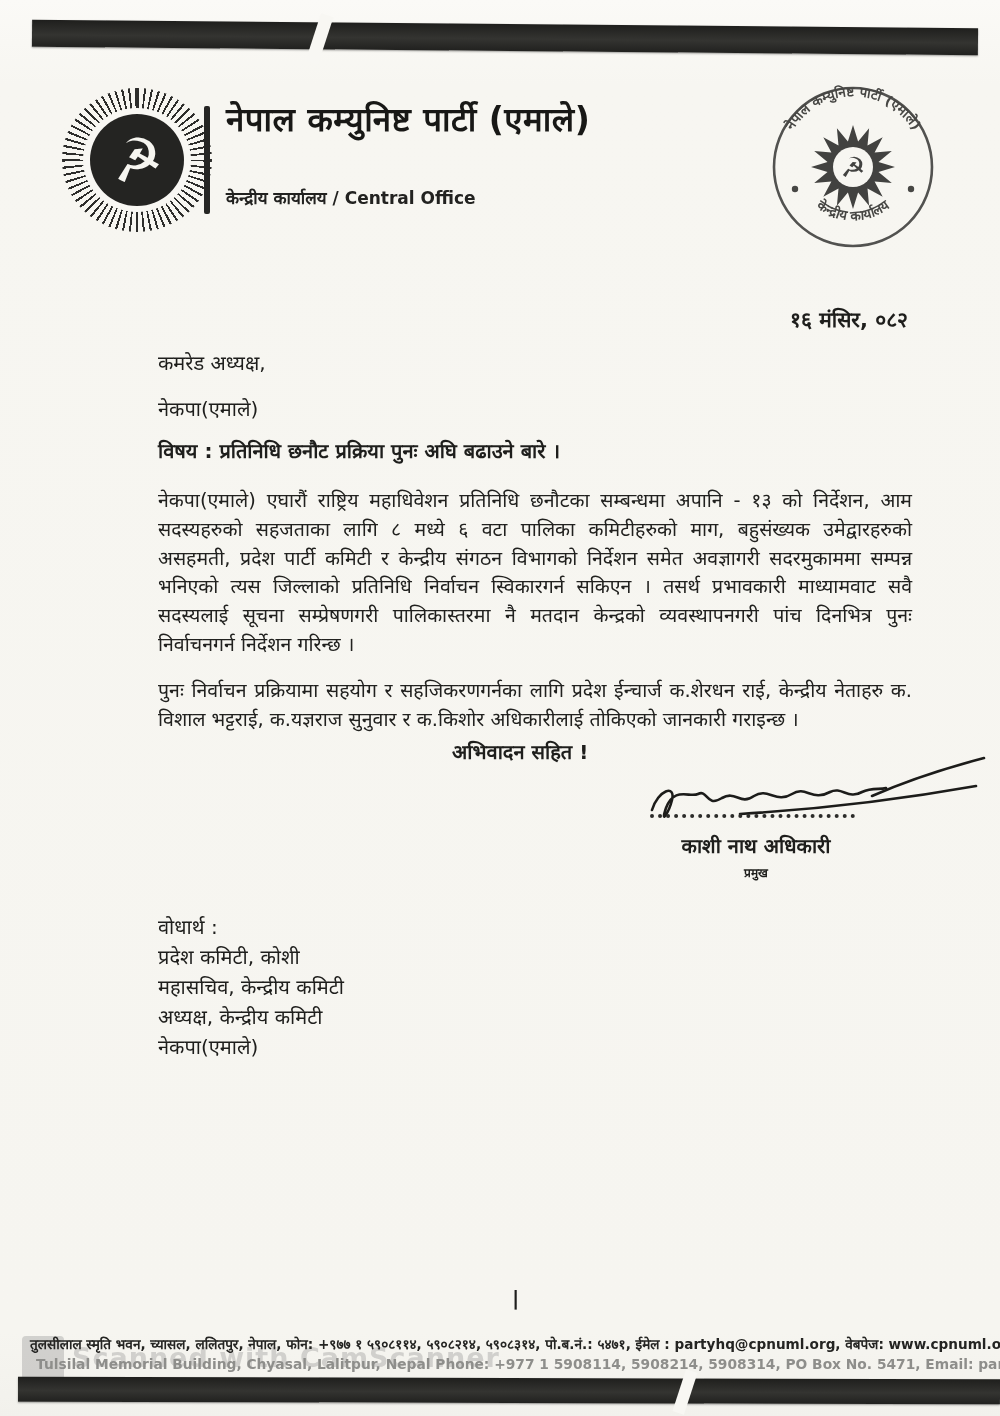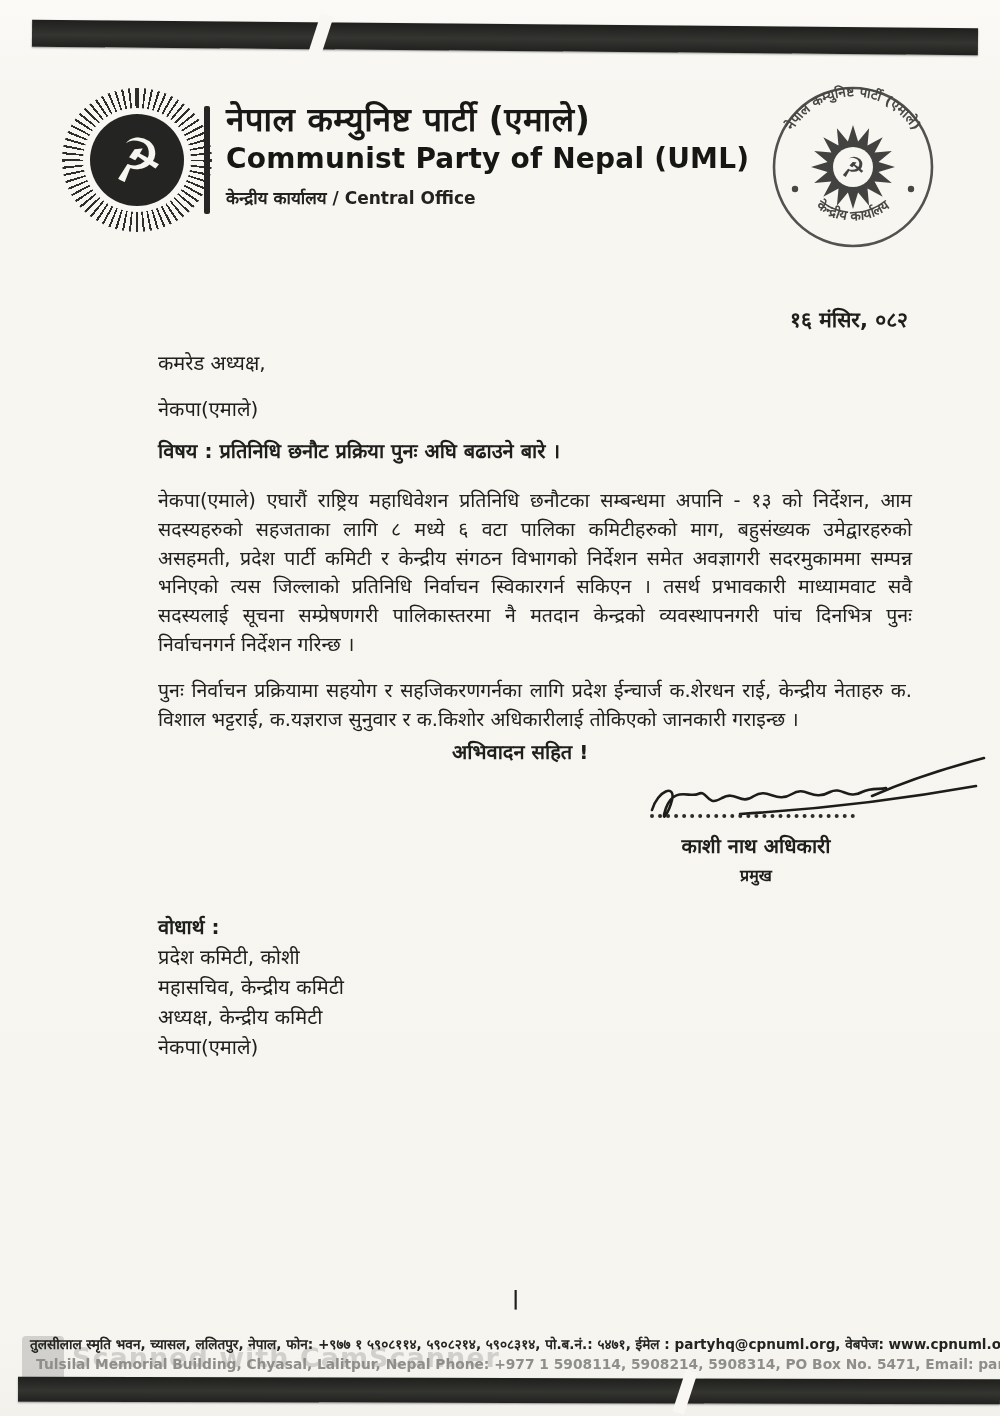--- a/index.html
+++ b/index.html
@@ -32,23 +32,23 @@
   .t-eng{font-size:28px;font-weight:bold;color:#161614;letter-spacing:.2px;}
   .t-sub{font-size:17px;font-weight:bold;color:#222220;}
   
   .date{font-size:21px;font-weight:bold;text-align:right;margin-top:24px;}
   .addr div{font-size:20px;line-height:30px;margin-top:16px;}
   .subject{font-size:20px;font-weight:bold;}
   .para{font-size:19.5px;line-height:28.8px;text-align:justify;color:#21211f;}
   .salute{font-size:20px;font-weight:bold;}
   .sig-dots{border-bottom:4px dotted #2c2c2a;width:205px;}
   .sig-name{font-size:20px;font-weight:bold;text-align:center;}
-  .sig-title{font-size:16px;font-weight:bold;text-align:center;}
+  .sig-title{font-size:12px;font-weight:bold;text-align:center;}
   .cc div{font-size:20px;line-height:30px;}
-  .cc .cc-head{font-weight:bold;}
+  .cc .cc-head{font-weight:normal;}
   .pagemark{font-size:20px;font-weight:bold;}
   .foot-nep{font-size:13.6px;font-weight:bold;color:#242422;white-space:nowrap;}
   .foot-eng{font-size:13.8px;font-weight:bold;color:#8e8e8b;white-space:nowrap;}
   .watermark{
     font-size:27px;font-weight:bold;color:rgba(125,125,125,.30);
     letter-spacing:1px;white-space:nowrap;
   }
   .wm-box{width:42px;height:44px;background:rgba(150,150,150,.38);border-radius:4px;}
 </style>
 </head>
@@ -64,21 +64,20 @@
     <div class="abs emblem-rays" style="left:62px;top:8px;">
       <div class="abs emblem-ring" style="left:21px;top:20px;"></div>
       <div class="abs emblem-disc" style="left:28px;top:26px;">
         <span>☭</span>
       </div>
     </div>
 
     <div class="abs divider-bar" style="left:204px;top:26px;"></div>
 
     <div class="abs t-nep" style="left:226px;top:16px;">नेपाल कम्युनिष्ट पार्टी (एमाले)</div>
-    <div class="abs t-eng" style="left:226px;top:62px;">Communist Party of Nepal (UML)</div>
     <div class="abs t-sub" style="left:226px;top:106px;">केन्द्रीय कार्यालय / Central Office</div>
 
     <svg class="abs" style="left:768px;top:2px;opacity:.88;" width="170" height="170" viewBox="0 0 170 170">
       <circle cx="85" cy="85" r="79" fill="none" stroke="#3c3c3a" stroke-width="2.6"></circle>
       <defs>
         <path id="arcTop" d="M 16,96 A 70,70 0 1 1 154,96" fill="none"></path>
         <path id="arcBot" d="M 33,106 A 58,58 0 0 0 137,106" fill="none"></path>
       </defs>
       <text font-size="13.5" font-weight="bold" fill="#2f2f2d">
         <textPath href="#arcTop" startOffset="50%" text-anchor="middle">नेपाल कम्युनिष्ट पार्टी (एमाले)</textPath>

